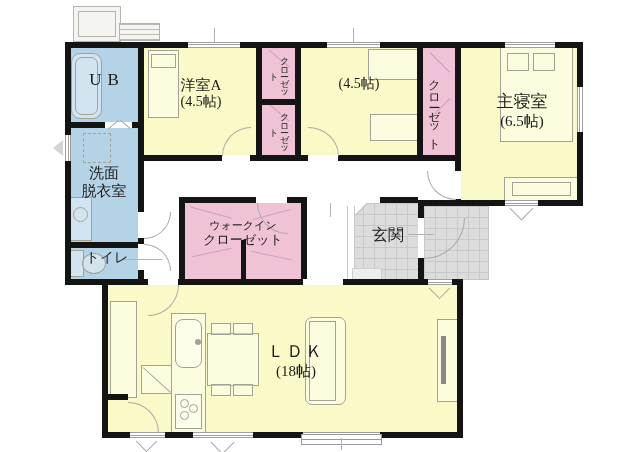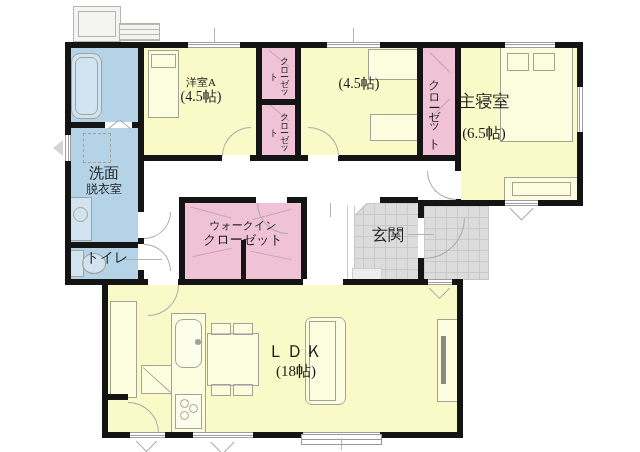--- a/index.html
+++ b/index.html
@@ -179,43 +179,44 @@
   <div class="winH" style="left:303px;top:432px;width:77px;height:6px;"></div>
   <div class="slider" style="left:301px;top:434px;width:79px;height:9px;"></div>
 
   <div class="line" style="left:124px;top:259px;width:38px;height:1px;"></div>
   <div class="line" style="left:408px;top:234px;width:26px;height:1px;"></div>
   <div class="line" style="left:330px;top:203px;width:1px;height:14px;"></div>
   <div class="line" style="left:214px;top:28px;width:1px;height:14px;"></div>
   <div class="line" style="left:353px;top:28px;width:1px;height:14px;"></div>
   <div class="line" style="left:341px;top:438px;width:1px;height:12px;"></div>
 
+  <div class="lbl" style="left:78px;top:70px;width:58px;font-size:17px;letter-spacing:6px;">UB</div>
 
   <div class="lbl" style="left:145px;top:76px;width:112px;">
-    <div style="font-size:11px;">洋室A</div>
+    <div style="font-size:15px;">洋室A</div>
     <div style="font-size:14px;">(4.5帖)</div>
   </div>
 
   <div class="lbl vtext" style="left:268px;top:47px;height:52px;font-size:9px;">クローゼット</div>
   <div class="lbl vtext" style="left:268px;top:103px;height:52px;font-size:9px;">クローゼット</div>
 
   <div class="lbl" style="left:299px;top:76px;width:120px;">
     <div style="font-size:14px;">(4.5帖)</div>
   </div>
 
   <div class="lbl vtext" style="left:427px;top:66px;height:84px;font-size:12px;">クローゼット</div>
 
-  <div class="lbl" style="left:436px;top:92px;width:96px;">
+  <div class="lbl" style="left:474px;top:92px;width:96px;">
     <div style="font-size:17px;">主寝室</div>
-    <div style="font-size:15px;margin-top:12px;">(6.5帖)</div>
+    <div style="font-size:15px;">(6.5帖)</div>
   </div>
 
   <div class="lbl" style="left:70px;top:164px;width:68px;">
     <div style="font-size:15px;text-align:center;">洗面</div>
-    <div style="font-size:12px;">脱衣室</div>
+    <div style="font-size:15px;">脱衣室</div>
   </div>
 
   <div class="lbl" style="left:78px;top:250px;width:58px;font-size:14px;">トイレ</div>
 
 
   <div class="lbl" style="left:186px;top:219px;width:114px;">
     <div style="font-size:11px;">ウォークイン</div>
     <div style="font-size:13px;">クローゼット</div>
   </div>
 

